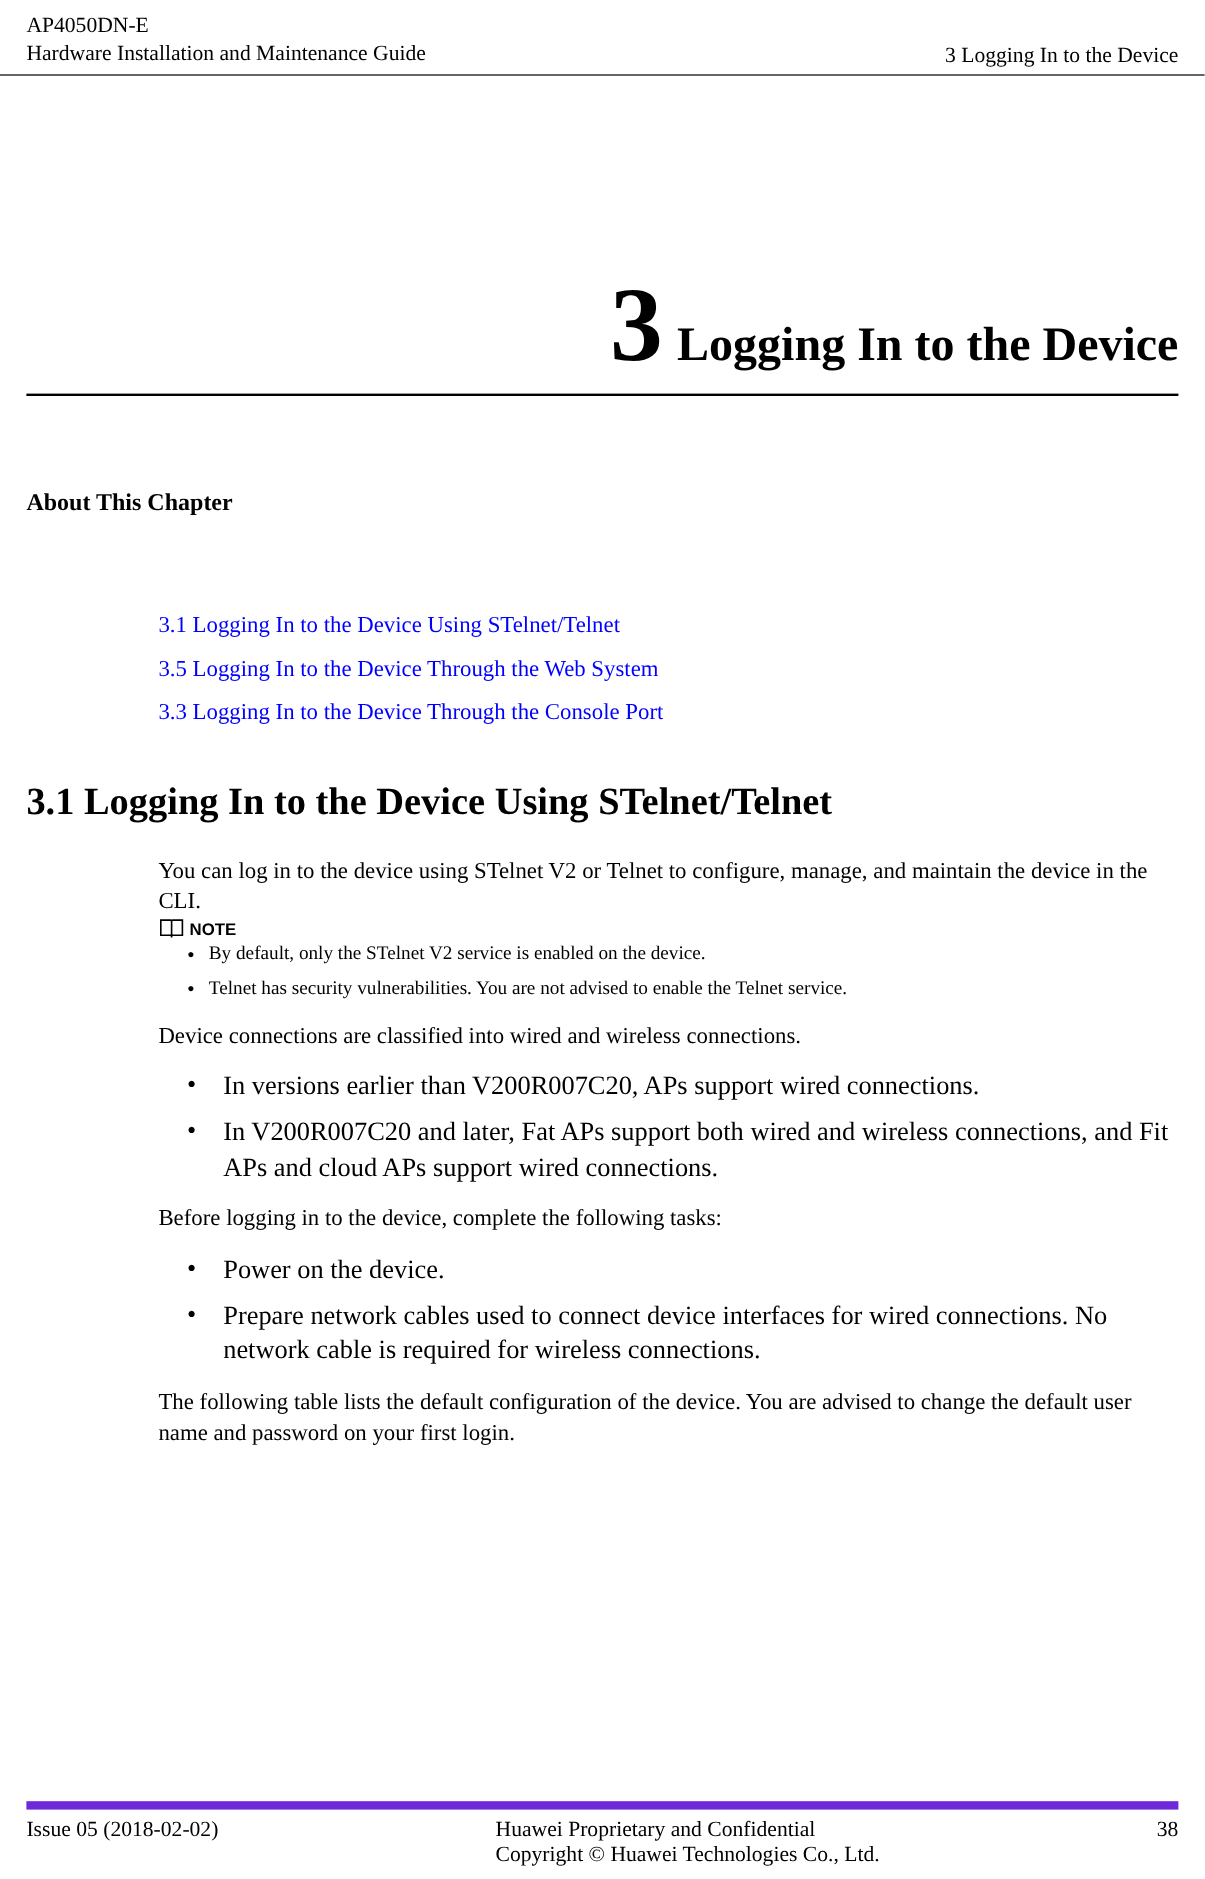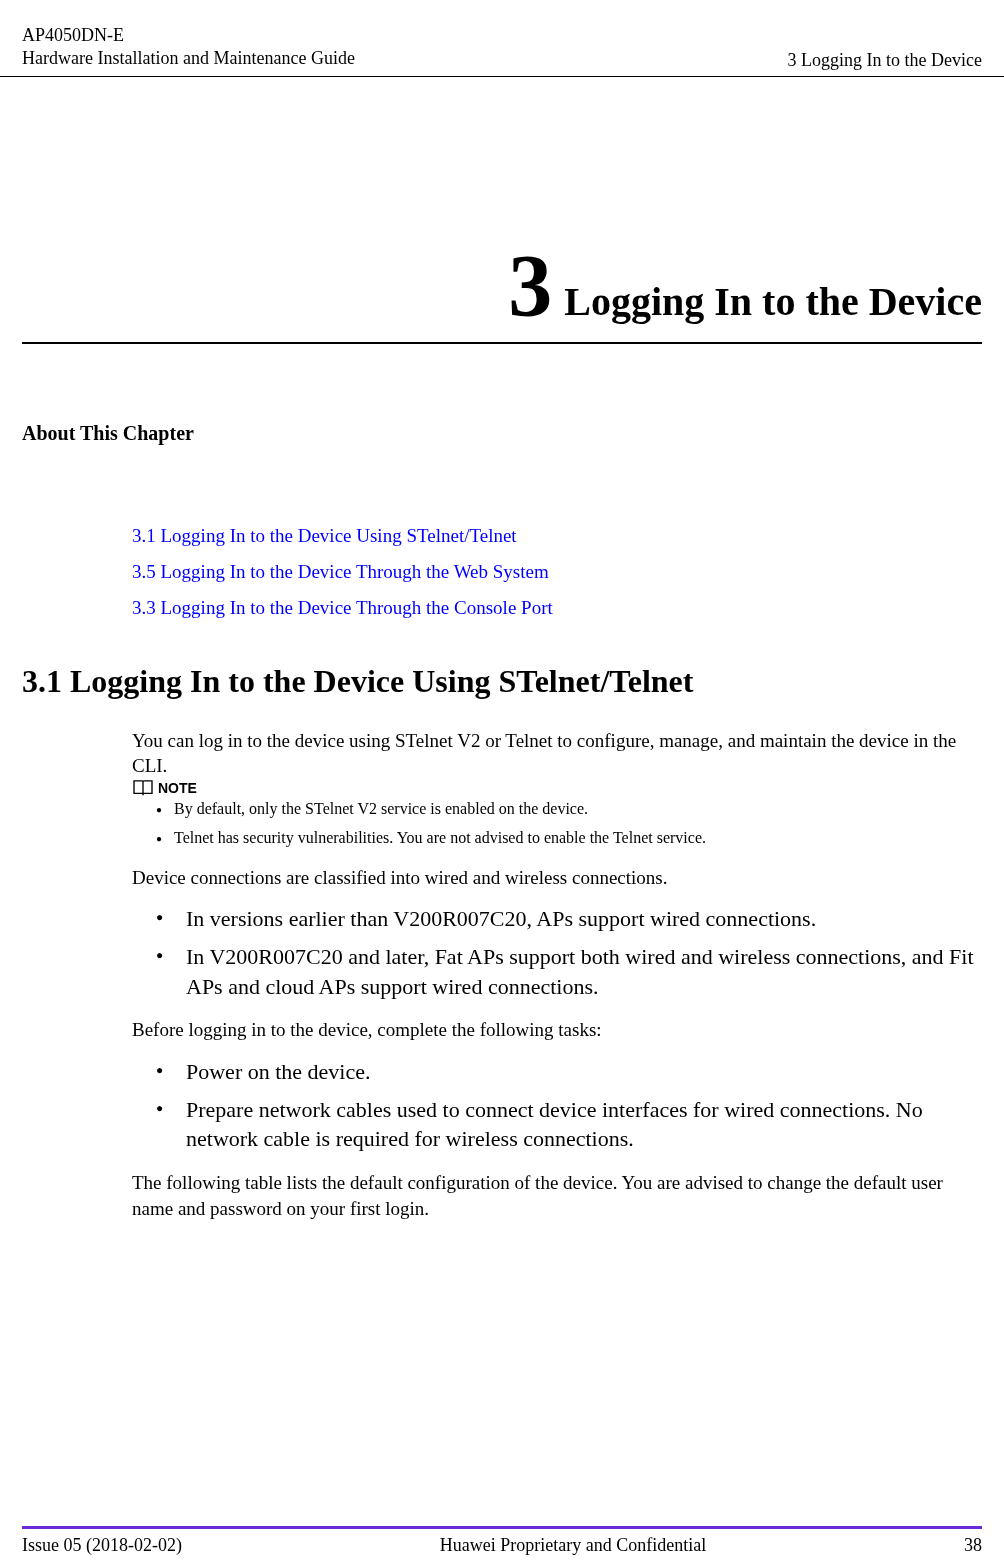--- a/index.html
+++ b/index.html
@@ -12,21 +12,21 @@
       background: white;
       width: 1004px;
       height: 1566px;
       position: relative;
       color: #000;
     }
     .header {
       display: flex;
       justify-content: space-between;
       align-items: flex-end;
-      padding: 24px 22px 5px 22px;
+      padding: 10px 22px 5px 22px;
       border-bottom: 1px solid #000;
     }
     .header-left {
       font-size: 18px;
       line-height: 1.3;
     }
     .header-right {
       font-size: 18px;
     }
     .content {
@@ -135,21 +135,21 @@
       font-size: 19px;
       margin-left: 110px;
       margin-top: 16px;
       line-height: 1.35;
     }
     .footer {
       position: absolute;
       bottom: 10px;
       left: 22px;
       right: 22px;
-      border-top: 3px solid #6d28d9;
+      border-top: 7px solid #6d28d9;
       padding-top: 6px;
       display: flex;
       justify-content: space-between;
       font-size: 18px;
     }
     .footer-center {
       text-align: left;
     }
   </style>
 </head>
@@ -209,15 +209,16 @@
   </ul>
 
   <p class="body-text-mt">The following table lists the default configuration of the device. You are advised to change the default user name and password on your first login.</p>
 
 </div>
 
 <div class="footer">
   <div>Issue 05 (2018-02-02)</div>
   <div class="footer-center">
     <div>Huawei Proprietary and Confidential</div>
+    <div>Copyright © Huawei Technologies Co., Ltd.</div>
   </div>
   <div>38</div>
 </div>
 
 </body></html>

